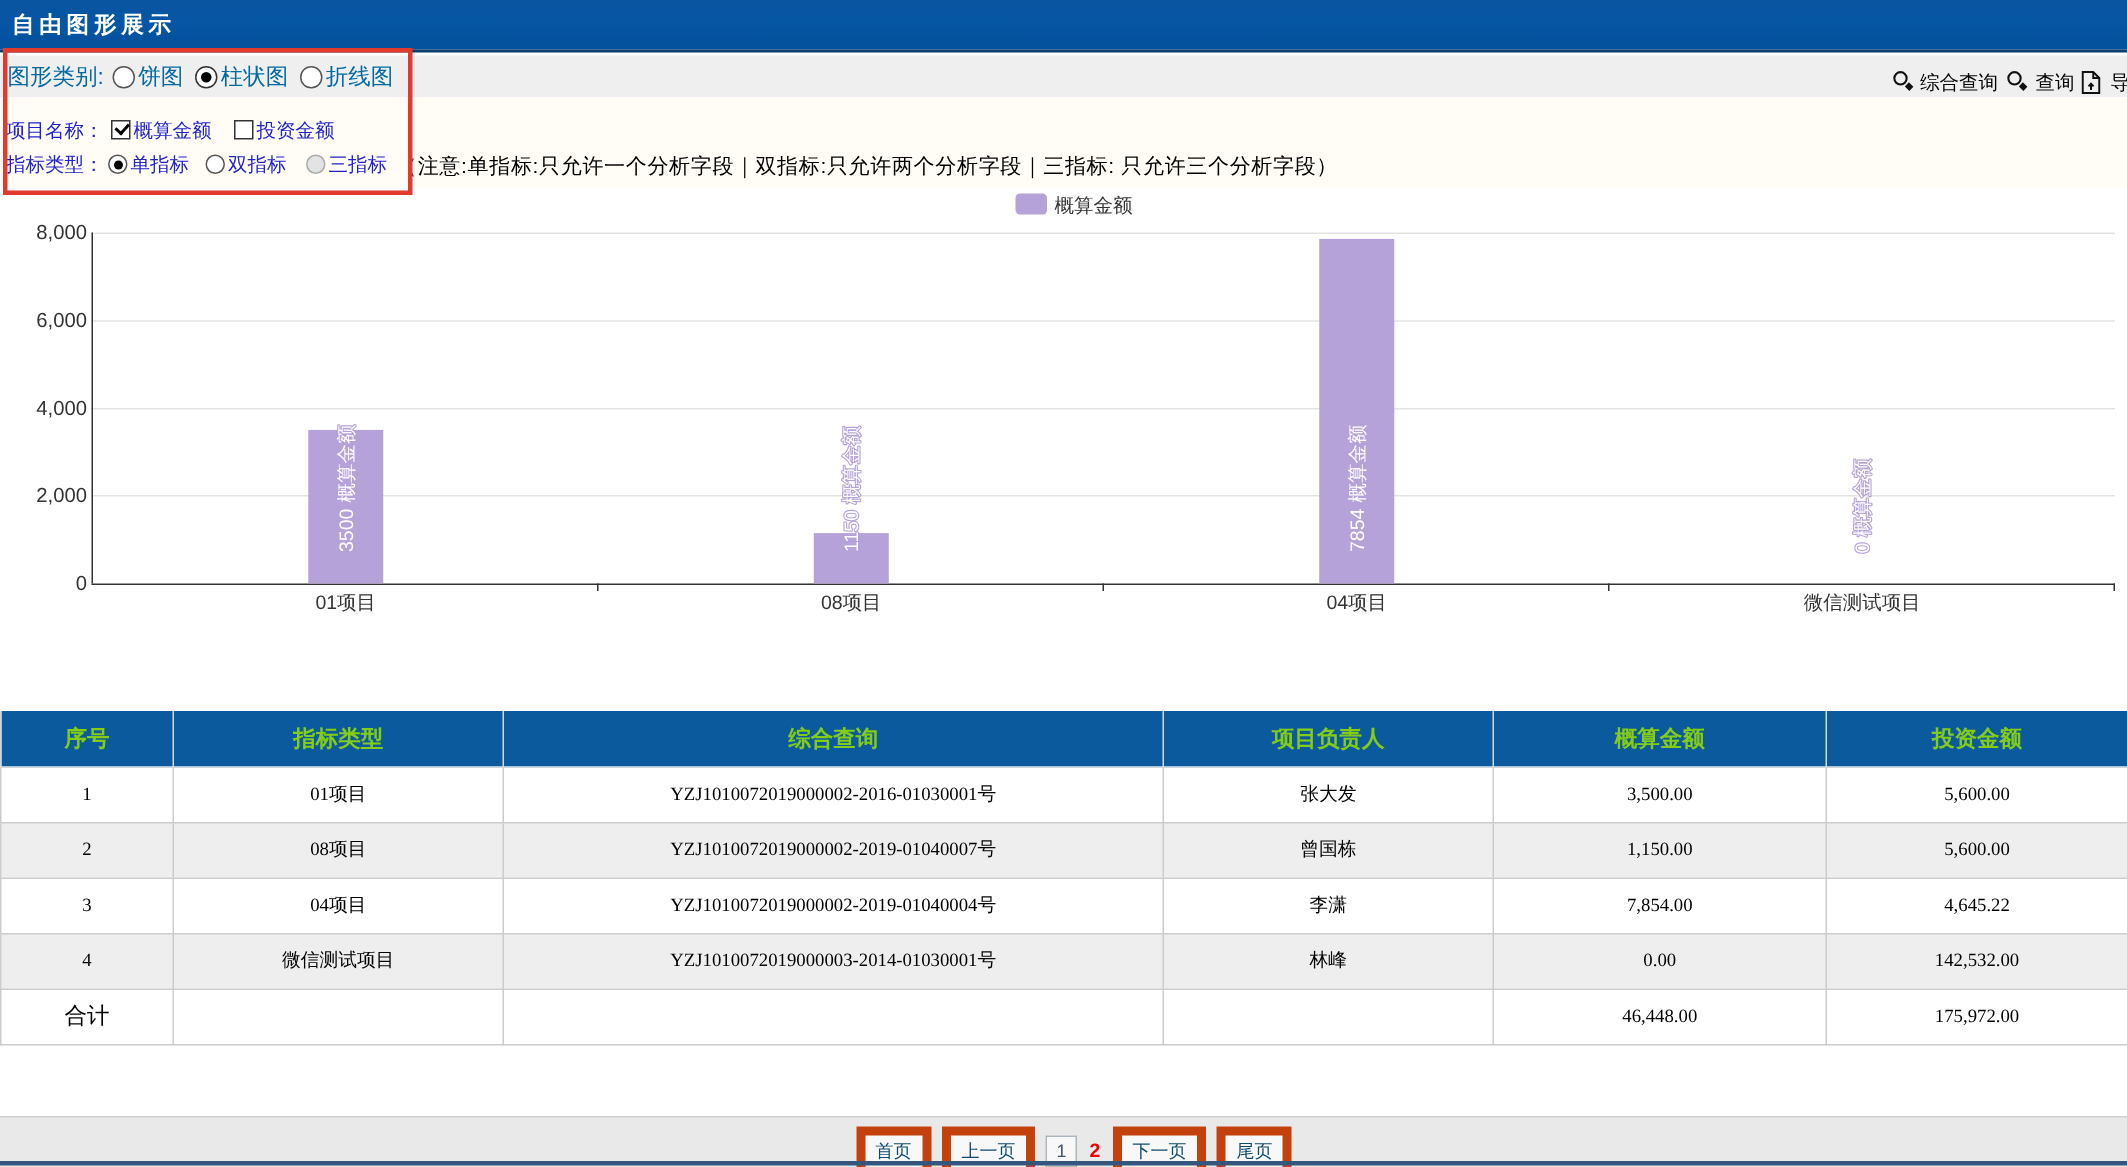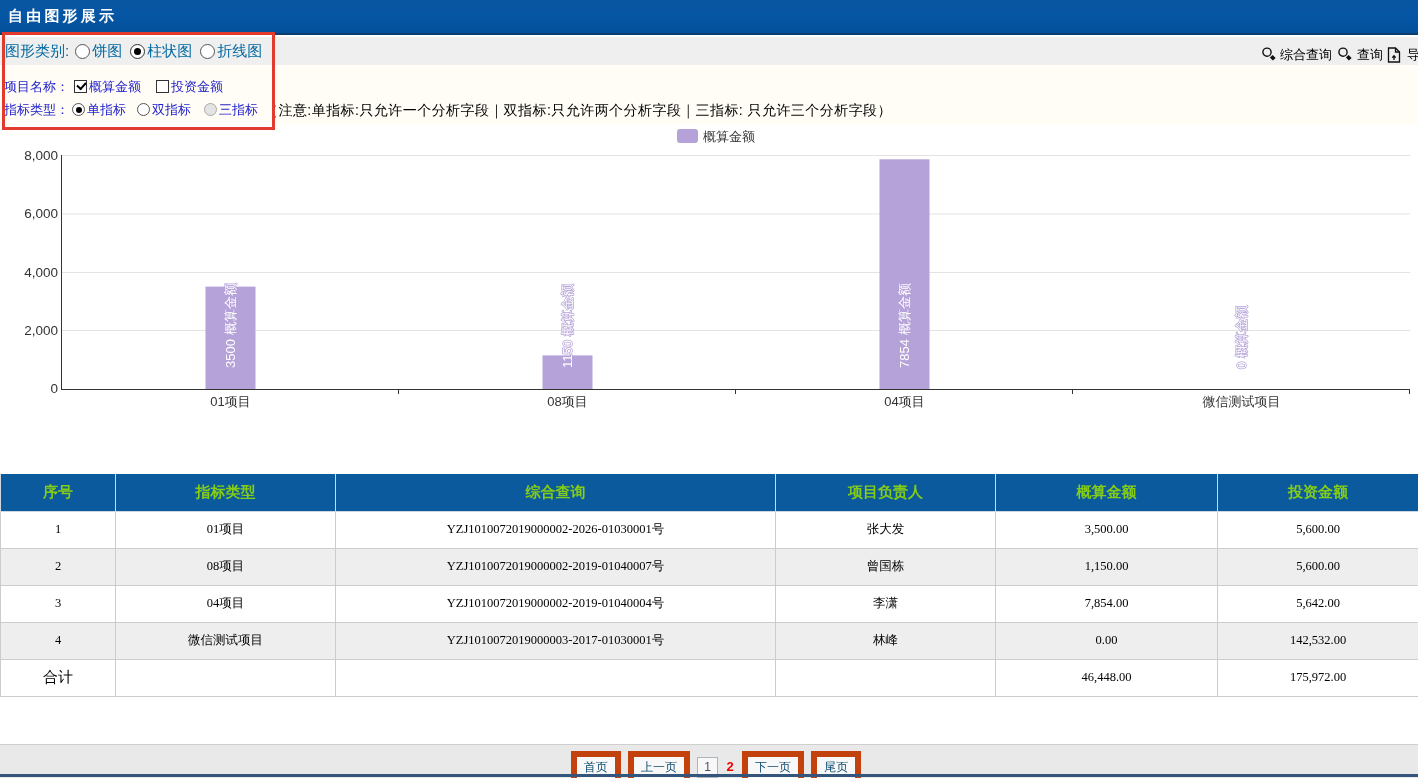--- a/index.html
+++ b/index.html
@@ -168,45 +168,45 @@
           <th>序号</th>
           <th>指标类型</th>
           <th>综合查询</th>
           <th>项目负责人</th>
           <th>概算金额</th>
           <th>投资金额</th>
         </tr>
     <tr>
           <td>1</td>
           <td>01项目</td>
-          <td>YZJ1010072019000002-2026-01030001号</td>
+          <td>YZJ1010072019000002-2016-01030001号</td>
           <td>张大发</td>
           <td>3,500.00</td>
           <td>5,600.00</td>
         </tr>
     <tr class="alt">
           <td>2</td>
           <td>08项目</td>
           <td>YZJ1010072019000002-2019-01040007号</td>
           <td>曾国栋</td>
           <td>1,150.00</td>
           <td>5,600.00</td>
         </tr>
     <tr>
           <td>3</td>
           <td>04项目</td>
           <td>YZJ1010072019000002-2019-01040004号</td>
           <td>李潇</td>
           <td>7,854.00</td>
-          <td>5,642.00</td>
+          <td>4,645.22</td>
         </tr>
     <tr class="alt">
           <td>4</td>
           <td>微信测试项目</td>
-          <td>YZJ1010072019000003-2017-01030001号</td>
+          <td>YZJ1010072019000003-2014-01030001号</td>
           <td>林峰</td>
           <td>0.00</td>
           <td>142,532.00</td>
         </tr>
     <tr>
           <td style="font-size:15px">合计</td>
           <td></td>
           <td></td>
           <td></td>
           <td>46,448.00</td>

